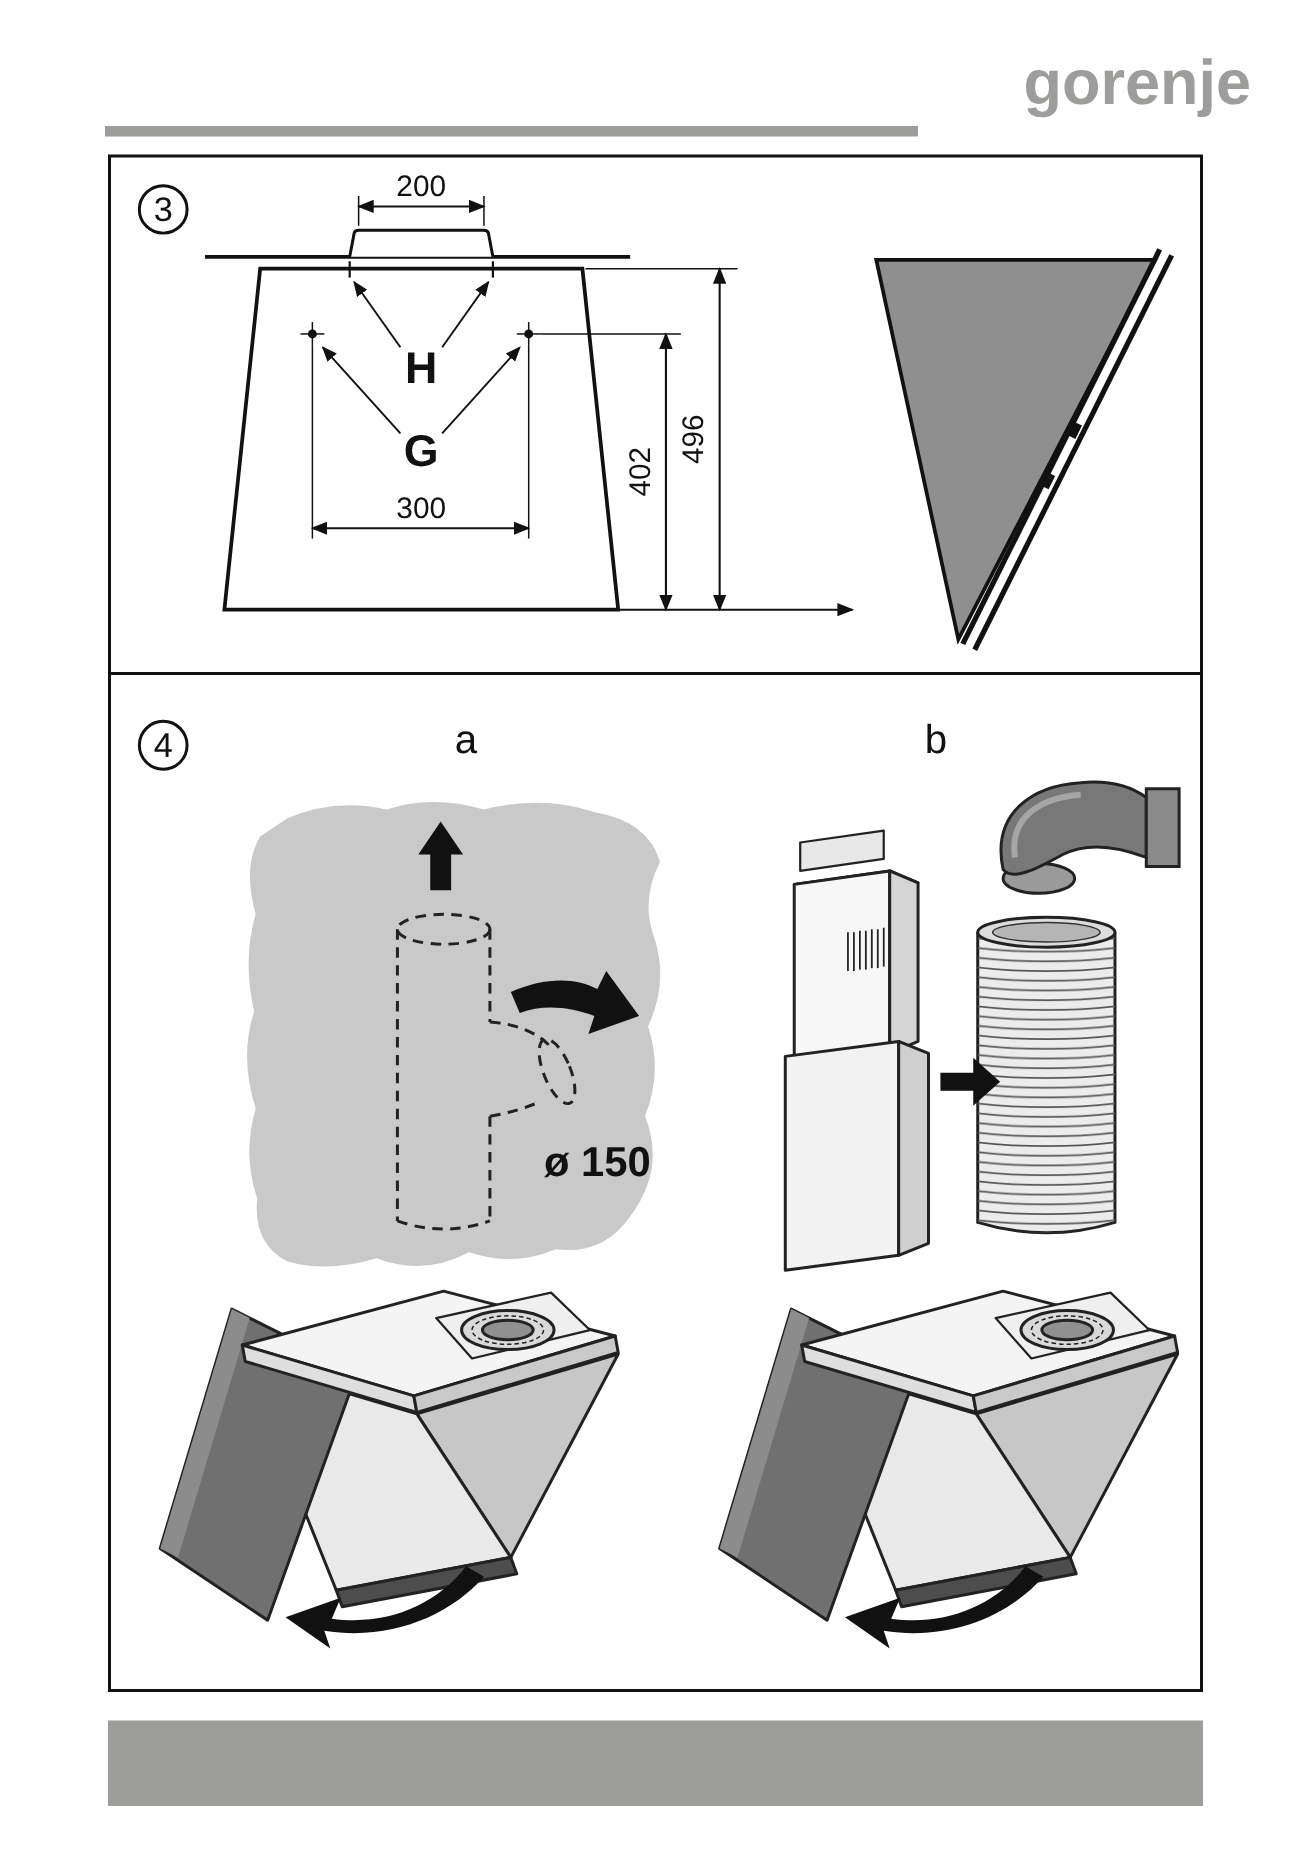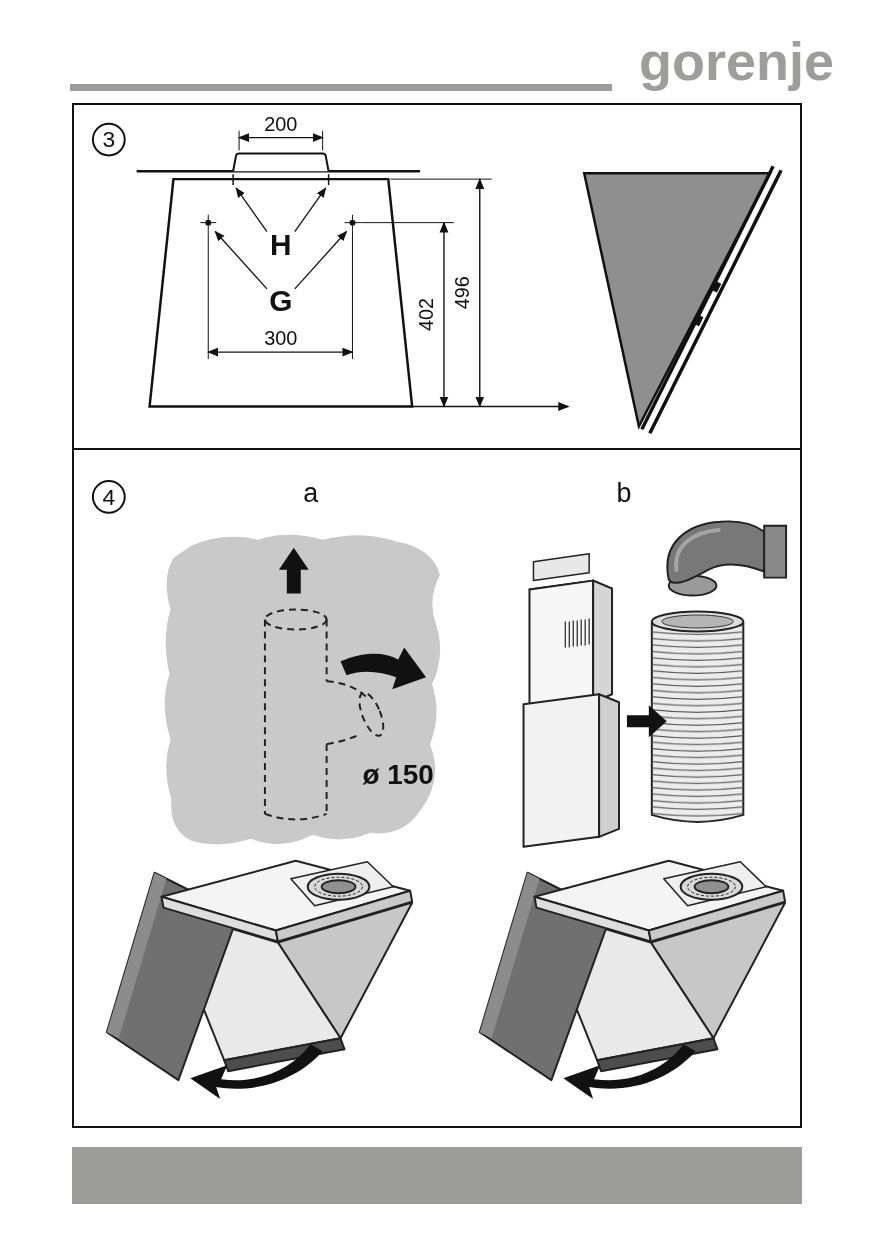--- a/index.html
+++ b/index.html
@@ -1,19 +1,19 @@
 <!DOCTYPE html>
 <html><head>
 <meta charset="utf-8">
 <style>
   html,body{margin:0;padding:0;background:#fff;}
   .page{position:relative;width:874px;height:1240px;background:#fff;overflow:hidden;
         font-family:"Liberation Sans",sans-serif;}
   .brand-rule{position:absolute;left:70px;top:84px;width:542px;height:7px;background:#9d9d9c;}
-  .brand-logo{position:absolute;right:40px;top:34px;font-size:54px;font-weight:bold;
+  .brand-logo{position:absolute;right:40px;top:34px;font-size:42px;font-weight:bold;
               color:#9d9d9c;letter-spacing:0px;line-height:1;}
   .fig-box{position:absolute;left:72px;width:730px;border:2.5px solid #111;box-sizing:border-box;background:#fff;}
   .fig3{top:103px;height:347px;}
   .fig4{top:448px;height:680px;}
   .fig-box svg{display:block;width:100%;height:100%;}
   .footer-bar{position:absolute;left:72px;top:1147px;width:730px;height:57px;background:#9d9d9c;}
   svg text{fill:#111;font-family:"Liberation Sans",sans-serif;}
 </style>
 </head>
 <body>

